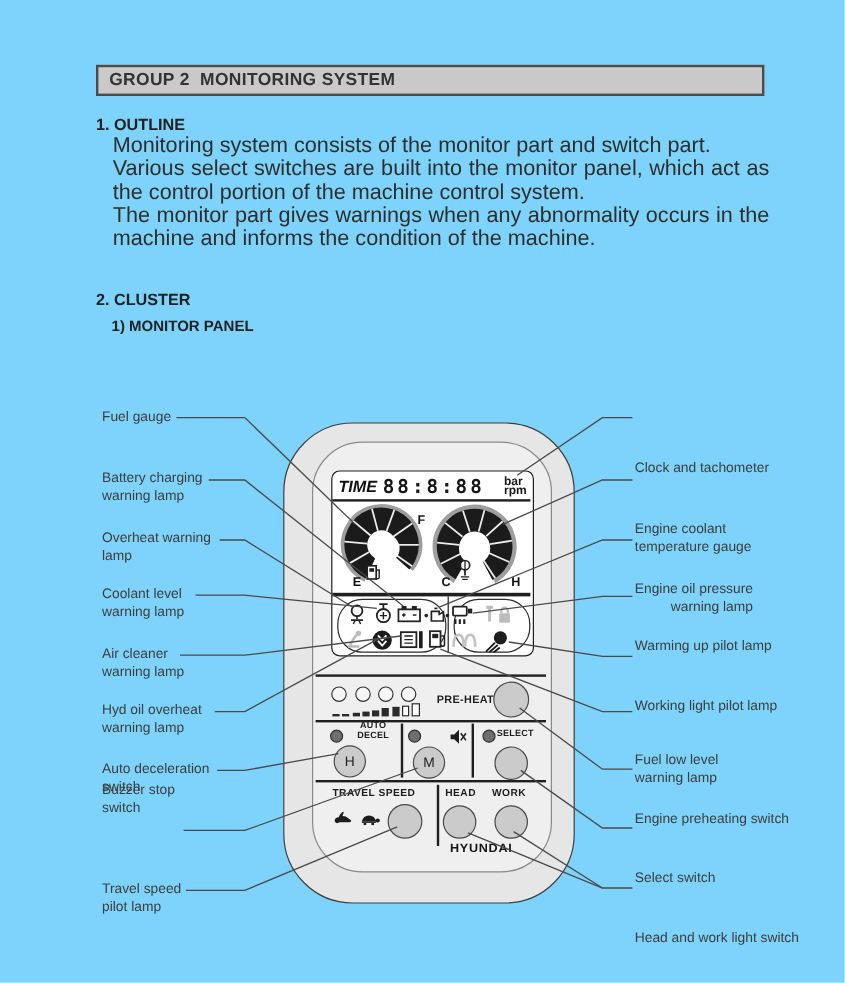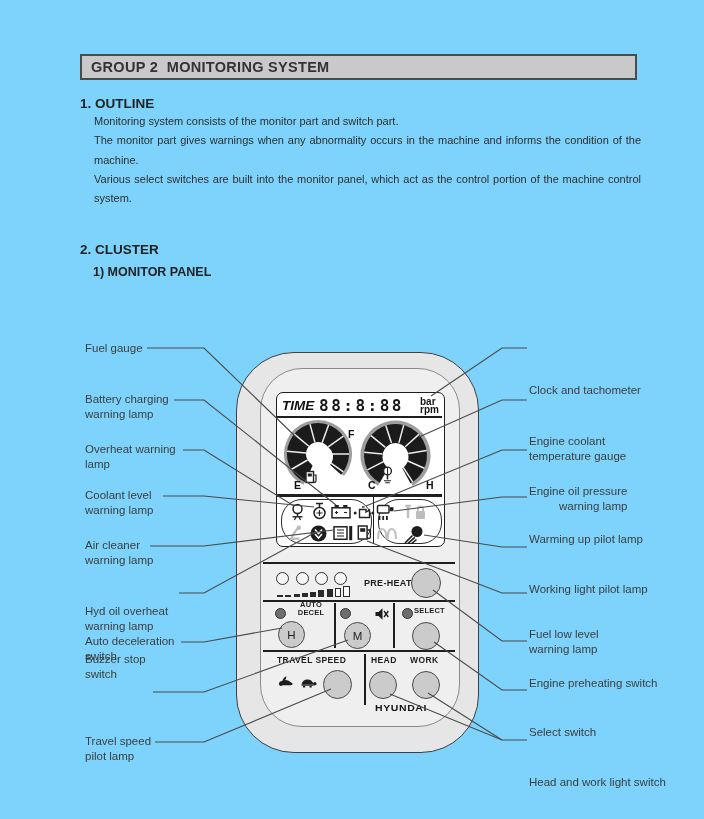--- a/index.html
+++ b/index.html
@@ -3,21 +3,21 @@
 <meta charset="utf-8">
 <style>
   html,body{margin:0;padding:0;background:#fff;}
   #page{position:relative;width:704px;height:819px;background:#7dd3fc;overflow:hidden;
         font-family:"Liberation Sans", sans-serif;color:#2e2e2e;}
   .abs{position:absolute;}
   #titlebar{left:80px;top:54px;width:544px;height:22px;background:#c9c9c9;
             border:2px solid #4b4b4b;line-height:22px;padding-left:9px;
             font-weight:bold;font-size:14.5px;color:#333;white-space:pre;letter-spacing:.3px;}
   .h1{font-weight:bold;font-size:13.5px;color:#222;}
-  #outline-text{left:94px;top:112px;width:547px;font-size:11px;line-height:19.3px;text-align:justify;}
+  #outline-text{left:94px;top:112px;width:547px;font-size:18px;line-height:19.3px;text-align:justify;}
   #outline-text p{margin:0;}
   .lbl{font-size:11.5px;line-height:15px;color:#3d3d3d;white-space:pre-line;}
   .r-lbl{text-align:left;margin-top:42px;}
   .hline{background:#1f1f1f;}
   .vline{background:#1f1f1f;}
   .btn{border-radius:50%;background:#cbcbcb;border:1.4px solid #4a4a4a;
        display:flex;align-items:center;justify-content:center;
        font-size:11.5px;color:#222;}
   .dot{border-radius:50%;background:#6e6e6e;border:1.3px solid #333;}
   .lamp{border-radius:50%;background:#f6f6f6;border:1.3px solid #333;}
@@ -41,22 +41,22 @@
 </head>
 <body>
 
 <div id="page">
 
   <div id="titlebar" class="abs">GROUP 2  MONITORING SYSTEM</div>
 
   <div class="abs h1" style="left:80px;top:96px;text-align:center;">1. OUTLINE</div>
   <div id="outline-text" class="abs">
     <p>Monitoring system consists of the monitor part and switch part.</p>
+    <p>Various select switches are built into the monitor panel, which act as the control portion of the machine control system.</p>
     <p>The monitor part gives warnings when any abnormality occurs in the machine and informs the condition of the machine.</p>
-    <p>Various select switches are built into the monitor panel, which act as the control portion of the machine control system.</p>
   </div>
 
   <div class="abs h1" style="left:80px;top:242px;">2. CLUSTER</div>
   <div class="abs h1" style="left:93px;top:265px;font-size:12.5px;">1) MONITOR PANEL</div>
 
   <div id="panel-outer" class="abs"></div>
   <div id="panel-inner" class="abs"></div>
 
   <div id="display" class="abs"></div>
   <div id="time-label" class="abs">TIME</div>
@@ -248,21 +248,21 @@
 
   <div class="abs lbl" style="left:85px;top:341px;">Fuel gauge</div>
   <div class="abs lbl" style="left:85px;top:392px;">Battery charging
 warning lamp</div>
   <div class="abs lbl" style="left:85px;top:442px;">Overheat warning
 lamp</div>
   <div class="abs lbl" style="left:85px;top:488px;">Coolant level
 warning lamp</div>
   <div class="abs lbl" style="left:85px;top:538px;">Air cleaner
 warning lamp</div>
-  <div class="abs lbl" style="left:85px;top:585px;margin-top:19px;">Hyd oil overheat
+  <div class="abs lbl" style="left:85px;top:585px;">Hyd oil overheat
 warning lamp</div>
   <div class="abs lbl" style="left:85px;top:634px;">Auto deceleration
 switch</div>
   <div class="abs lbl" style="left:85px;top:652px;">Buzzer stop
 switch</div>
   <div class="abs lbl" style="left:85px;top:734px;">Travel speed
 pilot lamp</div>
 
   <div class="abs lbl r-lbl" style="left:529px;top:341px;">Clock and tachometer</div>
   <div class="abs lbl r-lbl" style="left:529px;top:392px;">Engine coolant

